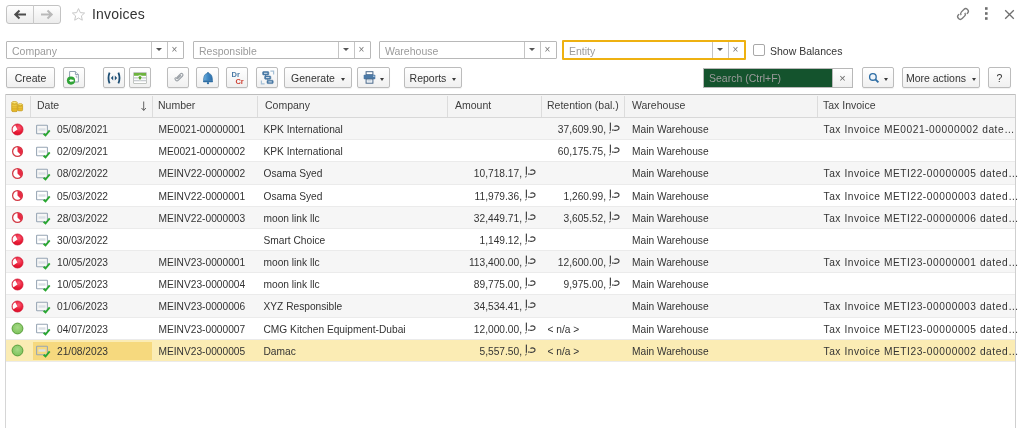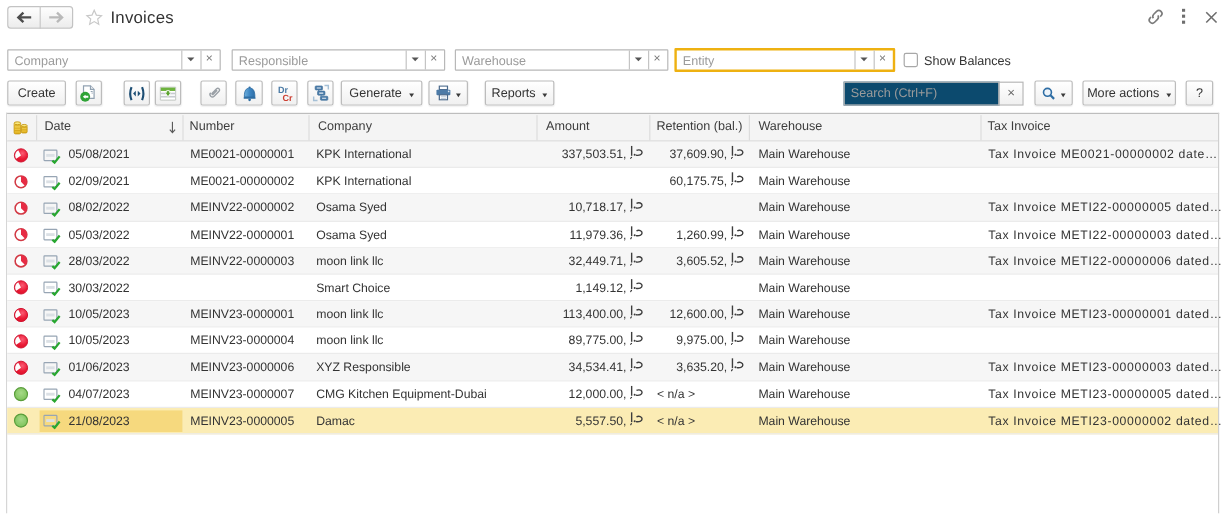--- a/index.html
+++ b/index.html
@@ -14,21 +14,21 @@
 .combo .ph,.phs{position:absolute;left:5px;top:3px;font-size:10.5px;color:#9b9b9b;white-space:nowrap}
 .combo .sep{position:absolute;top:0;width:1px;height:100%;background:#c4c4c4}
 .combo .arr{position:absolute;width:0;height:0;border-left:3px solid transparent;border-right:3px solid transparent;border-top:3.5px solid #555}
 .combo .xx{position:absolute;font-size:10px;color:#777;line-height:1}
 .entity{top:39.5px;height:20px;border:2px solid #eeb111;background:#fff}
 .cb{left:753px;top:44px;width:12px;height:12px;border:1px solid #a8a8a8;border-radius:2px;background:#fff}
 .cblbl{left:770px;top:45px;font-size:10.5px;color:#333}
 
 .btn{top:67px;height:21px;border:1px solid #bcbcbc;border-radius:2px;background:linear-gradient(#ffffff,#f0f0f0);box-shadow:0 1px 1px rgba(0,0,0,0.06);font-size:10.5px;color:#333;text-align:center;display:flex;align-items:center;justify-content:center;white-space:nowrap}
 .dar{display:inline-block;width:0;height:0;border-left:2.6px solid transparent;border-right:2.6px solid transparent;border-top:3.2px solid #3a3a3a;margin-left:6px;position:relative;top:1.5px}
-.sinput{left:703px;top:68px;width:130px;height:20px;border:1px solid #b8b8b8;background:#0c4a6e}
+.sinput{left:703px;top:68px;width:130px;height:20px;border:1px solid #b8b8b8;background:#14532d}
 .sx{left:832px;top:68px;width:21px;height:20px;border:1px solid #b8b8b8;background:linear-gradient(#fff,#f0f0f0);font-size:11px;color:#666;display:flex;align-items:center;justify-content:center}
 
 .gridtop{left:5px;top:94px;width:1011px;height:1px;background:#bdbdbd}
 .gridL{left:5px;top:94px;width:1px;height:334px;background:#d6d6d6}
 .gridR{left:1015px;top:94px;width:1px;height:334px;background:#cfcfcf}
 .ghead{left:6px;top:95px;width:1009px;height:23px;background:#f4f4f4;border-bottom:1px solid #d8d8d8}
 .ghead .ht{position:absolute;top:3.5px;font-size:10.5px;color:#3d3d3d;white-space:nowrap}
 .ghead .vs{position:absolute;top:1px;width:1px;height:21px;background:#dcdcdc}
 .grows{left:6px;top:118px;width:1009px}
 .row{position:relative;width:1009px;height:22.182px;border-bottom:1px solid #ebebeb;background:#fff}
@@ -274,23 +274,20 @@
       <div class="row odd">
         <svg class="pi" width="13" height="13" viewBox="0 0 13 13">
           <use href="#pieA"></use>
         </svg>
         <svg class="doc" width="15" height="13" viewBox="0 0 15 13">
           <use href="#doc"></use>
         </svg>
         <div class="cell" style="left:51px">05/08/2021</div>
         <div class="cell" style="left:152.5px">ME0021-00000001</div>
         <div class="cell" style="left:257.5px">KPK International</div>
-        <div class="cell ra" style="left:441px;width:89px">337,503.51,<svg class="dh" width="11" height="13" viewBox="0 0 11 13">
-            <use href="#dirham"></use>
-          </svg></div>
         <div class="cell ra" style="left:525px;width:89px">37,609.90,<svg class="dh" width="11" height="13" viewBox="0 0 11 13">
             <use href="#dirham"></use>
           </svg></div>
         <div class="cell" style="left:626px">Main Warehouse</div>
         <div class="cell tax" style="left:817.5px;width:195px">Tax Invoice ME0021-00000002 date…</div>
       </div>
       <div class="row">
         <svg class="pi" width="13" height="13" viewBox="0 0 13 13">
           <use href="#pieB"></use>
         </svg>
@@ -416,23 +413,20 @@
         </svg>
         <svg class="doc" width="15" height="13" viewBox="0 0 15 13">
           <use href="#doc"></use>
         </svg>
         <div class="cell" style="left:51px">01/06/2023</div>
         <div class="cell" style="left:152.5px">MEINV23-0000006</div>
         <div class="cell" style="left:257.5px">XYZ Responsible</div>
         <div class="cell ra" style="left:441px;width:89px">34,534.41,<svg class="dh" width="11" height="13" viewBox="0 0 11 13">
             <use href="#dirham"></use>
           </svg></div>
-        <div class="cell ra" style="left:525px;width:89px">3,635.20,<svg class="dh" width="11" height="13" viewBox="0 0 11 13">
-            <use href="#dirham"></use>
-          </svg></div>
         <div class="cell" style="left:626px">Main Warehouse</div>
         <div class="cell tax" style="left:817.5px;width:195px">Tax Invoice METI23-00000003 dated…</div>
       </div>
       <div class="row">
         <svg class="pi" width="13" height="13" viewBox="0 0 13 13">
           <use href="#pieG"></use>
         </svg>
         <svg class="doc" width="15" height="13" viewBox="0 0 15 13">
           <use href="#doc"></use>
         </svg>

